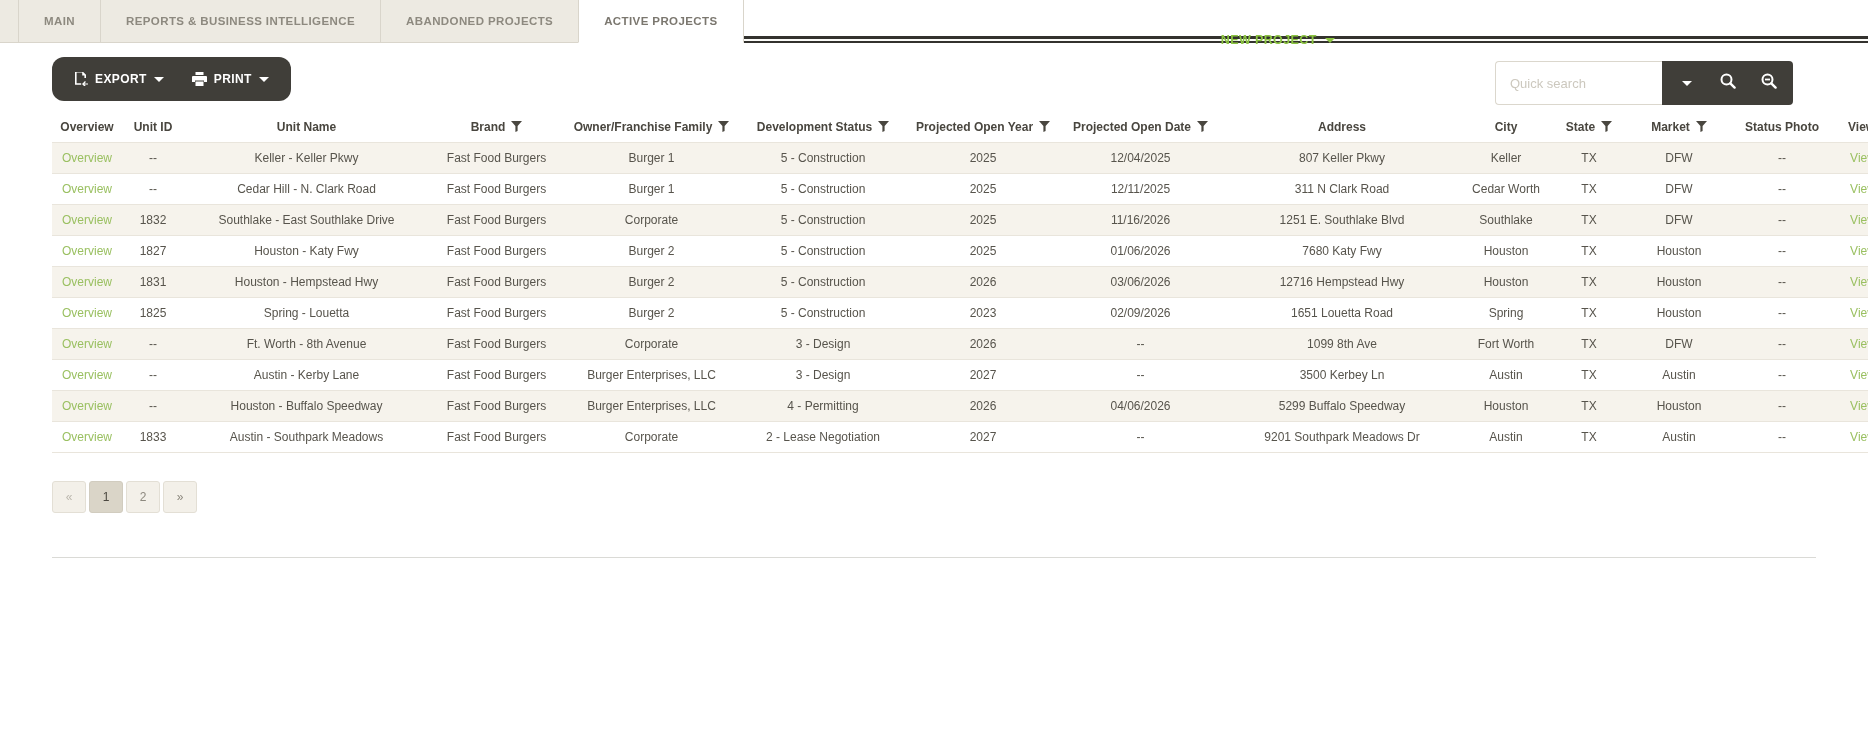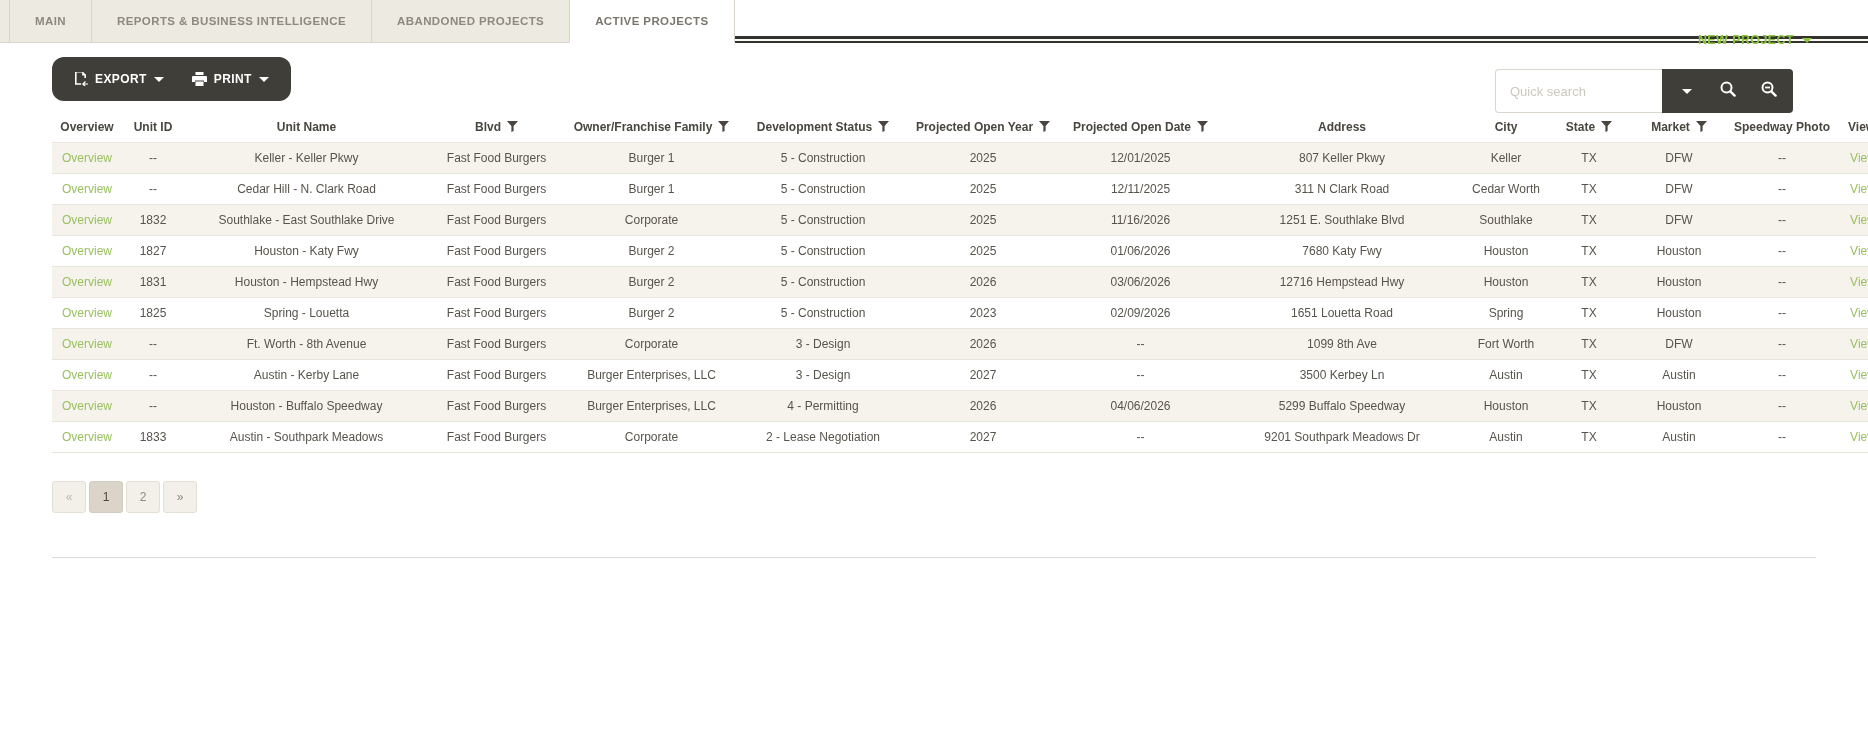--- a/index.html
+++ b/index.html
@@ -1,42 +1,42 @@
 <!DOCTYPE html>
 <html><head>
 <meta charset="utf-8">
 <style>
   * { margin:0; padding:0; box-sizing:border-box; }
   html,body { width:1868px; height:744px; background:#fff; overflow:hidden;
               font-family:"Liberation Sans", sans-serif; }
 
   
   .topbar { display:flex; align-items:stretch; height:43px; }
-  .tab-strip { display:flex; background:#edeae2; border-bottom:1px solid #d9d5cb; padding-left:9px; }
+  .tab-strip { display:flex; background:#edeae2; border-bottom:1px solid #d9d5cb; padding-left:18px; }
   .tab { display:flex; align-items:center; padding:0 25px; font-size:11.5px; font-weight:bold;
          color:#8d897f; letter-spacing:.4px; background:#edeae2; cursor:pointer;
          border-left:1px solid #d9d5cb; margin-bottom:-1px; border-bottom:1px solid #d9d5cb;
          white-space:nowrap; }
   .tab:last-child { border-right:1px solid #d9d5cb; }
   .tab.active { background:#fff; color:#7b776f; border-bottom:1px solid #fff; }
   .topbar-right { flex:1; background:#fcfcf9; border-top:3px solid #33322e; border-bottom:2px solid #33322e;
-                  display:flex; align-items:center; justify-content:flex-end; padding-right:56px;margin-top:36px; }
+                  display:flex; align-items:center; justify-content:center; padding-right:56px;margin-top:36px; }
   .new-project { display:flex; align-items:center; gap:8px; font-size:12.5px; font-weight:bold;
                  letter-spacing:.4px; color:#8cc442; cursor:pointer; }
   .caret { width:0; height:0; border-left:5px solid transparent; border-right:5px solid transparent;
            border-top:5px solid currentColor; display:inline-block; }
 
   
   .toolbar-row { position:relative; margin:14px 75px 0 52px; height:44px; }
   .btn-group { display:inline-flex; align-items:center; height:44px; background:#403e39;
                border-radius:12px; padding:0 8px; }
   .dark-btn { display:flex; align-items:center; gap:7px; color:#fff; font-size:12px; font-weight:bold;
               letter-spacing:.4px; padding:0 14px; height:100%; cursor:pointer; white-space:nowrap; }
   .dark-btn svg { display:block; }
-  .search-group { position:absolute; right:0; top:12px; display:flex; height:44px; }
+  .search-group { position:absolute; right:0; top:4px; display:flex; height:44px; }
   .search-input { width:167px; height:44px; border:1px solid #dbd7cd; border-right:none;
                   border-radius:4px 0 0 4px; padding:0 14px; font-size:13px; color:#6b675f;
                   font-family:"Liberation Sans", sans-serif; outline:none; background:#fff; }
   .search-input::placeholder { color:#ccc8be; }
   .search-buttons { display:flex; align-items:center; background:#403e39; border-radius:0 4px 4px 0;
                     padding:0 4px; }
   .search-btn { width:41px; height:100%; display:flex; align-items:center; justify-content:center;
                 color:#f4f3ef; cursor:pointer; }
 
   
@@ -139,21 +139,21 @@
       <col style="width: 78px;">
       <col style="width: 102px;">
       <col style="width: 104px;">
       <col style="width: 98px;">
     </colgroup>
   <thead>
       <tr>
         <th><span>Overview</span></th>
         <th><span>Unit ID</span></th>
         <th><span>Unit Name</span></th>
-        <th><span>Blvd</span><span><svg class="funnel" width="11" height="11" viewBox="0 0 10 10">
+        <th><span>Brand</span><span><svg class="funnel" width="11" height="11" viewBox="0 0 10 10">
               <path fill="#49463f" d="M0 0h10L6 4.6V9L4 10V4.6L0 0z"></path>
             </svg></span></th>
         <th><span>Owner/Franchise Family</span><span><svg class="funnel" width="11" height="11" viewBox="0 0 10 10">
               <path fill="#49463f" d="M0 0h10L6 4.6V9L4 10V4.6L0 0z"></path>
             </svg></span></th>
         <th><span>Development Status</span><span><svg class="funnel" width="11" height="11" viewBox="0 0 10 10">
               <path fill="#49463f" d="M0 0h10L6 4.6V9L4 10V4.6L0 0z"></path>
             </svg></span></th>
         <th><span>Projected Open Year</span><span><svg class="funnel" width="11" height="11" viewBox="0 0 10 10">
               <path fill="#49463f" d="M0 0h10L6 4.6V9L4 10V4.6L0 0z"></path>
@@ -162,34 +162,34 @@
               <path fill="#49463f" d="M0 0h10L6 4.6V9L4 10V4.6L0 0z"></path>
             </svg></span></th>
         <th><span>Address</span></th>
         <th><span>City</span></th>
         <th><span>State</span><span><svg class="funnel" width="11" height="11" viewBox="0 0 10 10">
               <path fill="#49463f" d="M0 0h10L6 4.6V9L4 10V4.6L0 0z"></path>
             </svg></span></th>
         <th><span>Market</span><span><svg class="funnel" width="11" height="11" viewBox="0 0 10 10">
               <path fill="#49463f" d="M0 0h10L6 4.6V9L4 10V4.6L0 0z"></path>
             </svg></span></th>
-        <th><span>Speedway Photo</span></th>
+        <th><span>Status Photo</span></th>
         <th><span>View Details</span></th>
       </tr>
     </thead>
   <tbody>
       <tr>
         <td><a class="cell-link">Overview</a></td>
         <td>--</td>
         <td>Keller - Keller Pkwy</td>
         <td>Fast Food Burgers</td>
         <td>Burger 1</td>
         <td>5 - Construction</td>
         <td>2025</td>
-        <td>12/01/2025</td>
+        <td>12/04/2025</td>
         <td>807 Keller Pkwy</td>
         <td>Keller</td>
         <td>TX</td>
         <td>DFW</td>
         <td>--</td>
         <td><a class="cell-link">View Details</a></td>
       </tr>
       <tr>
         <td><a class="cell-link">Overview</a></td>
         <td>--</td>

